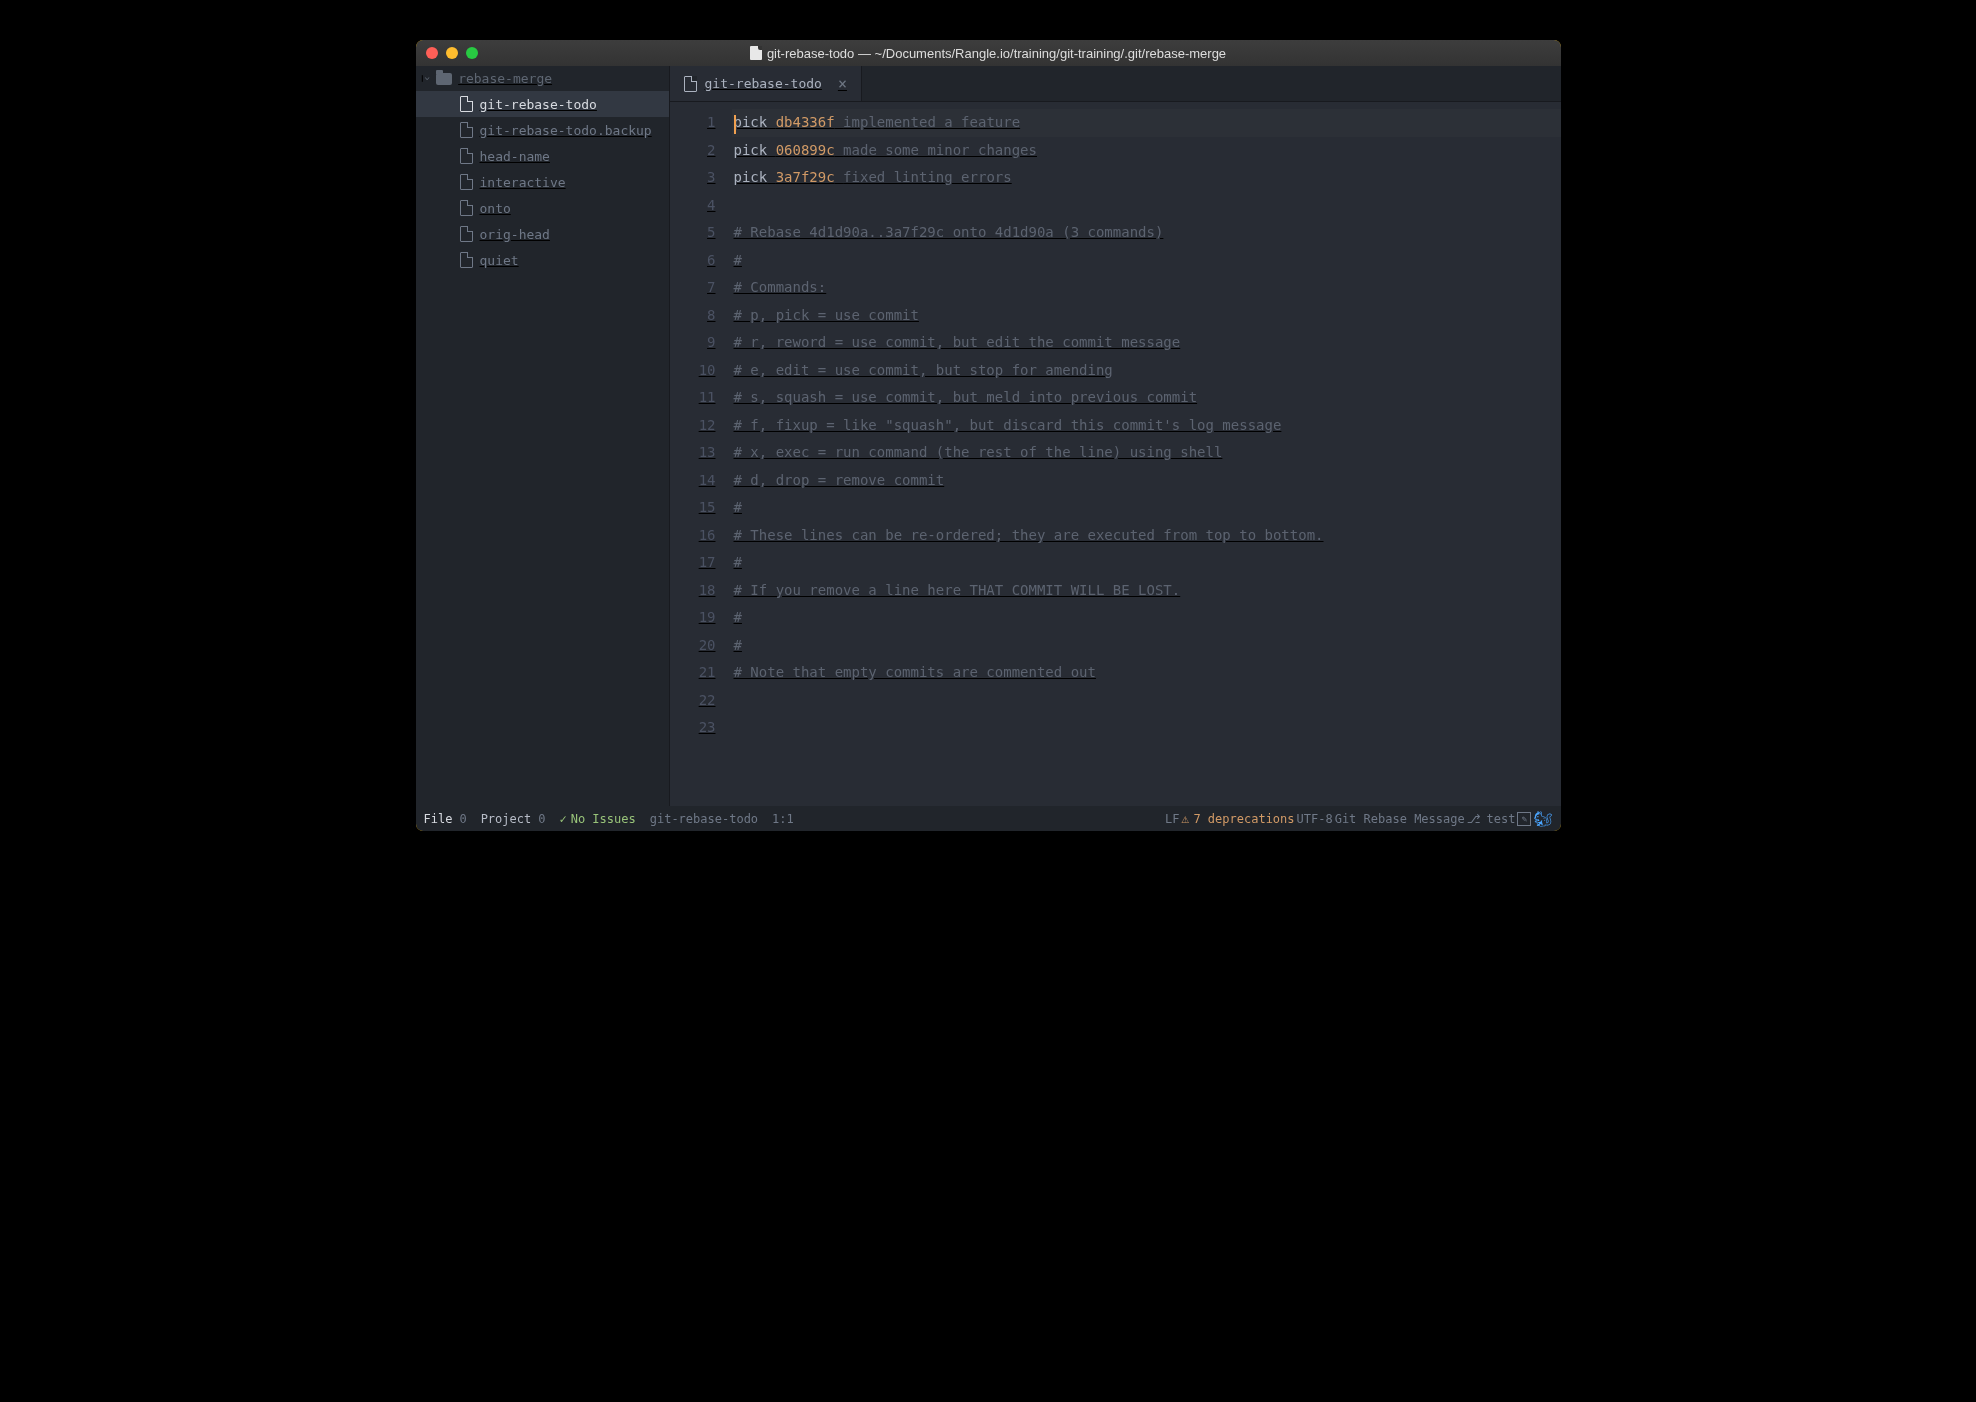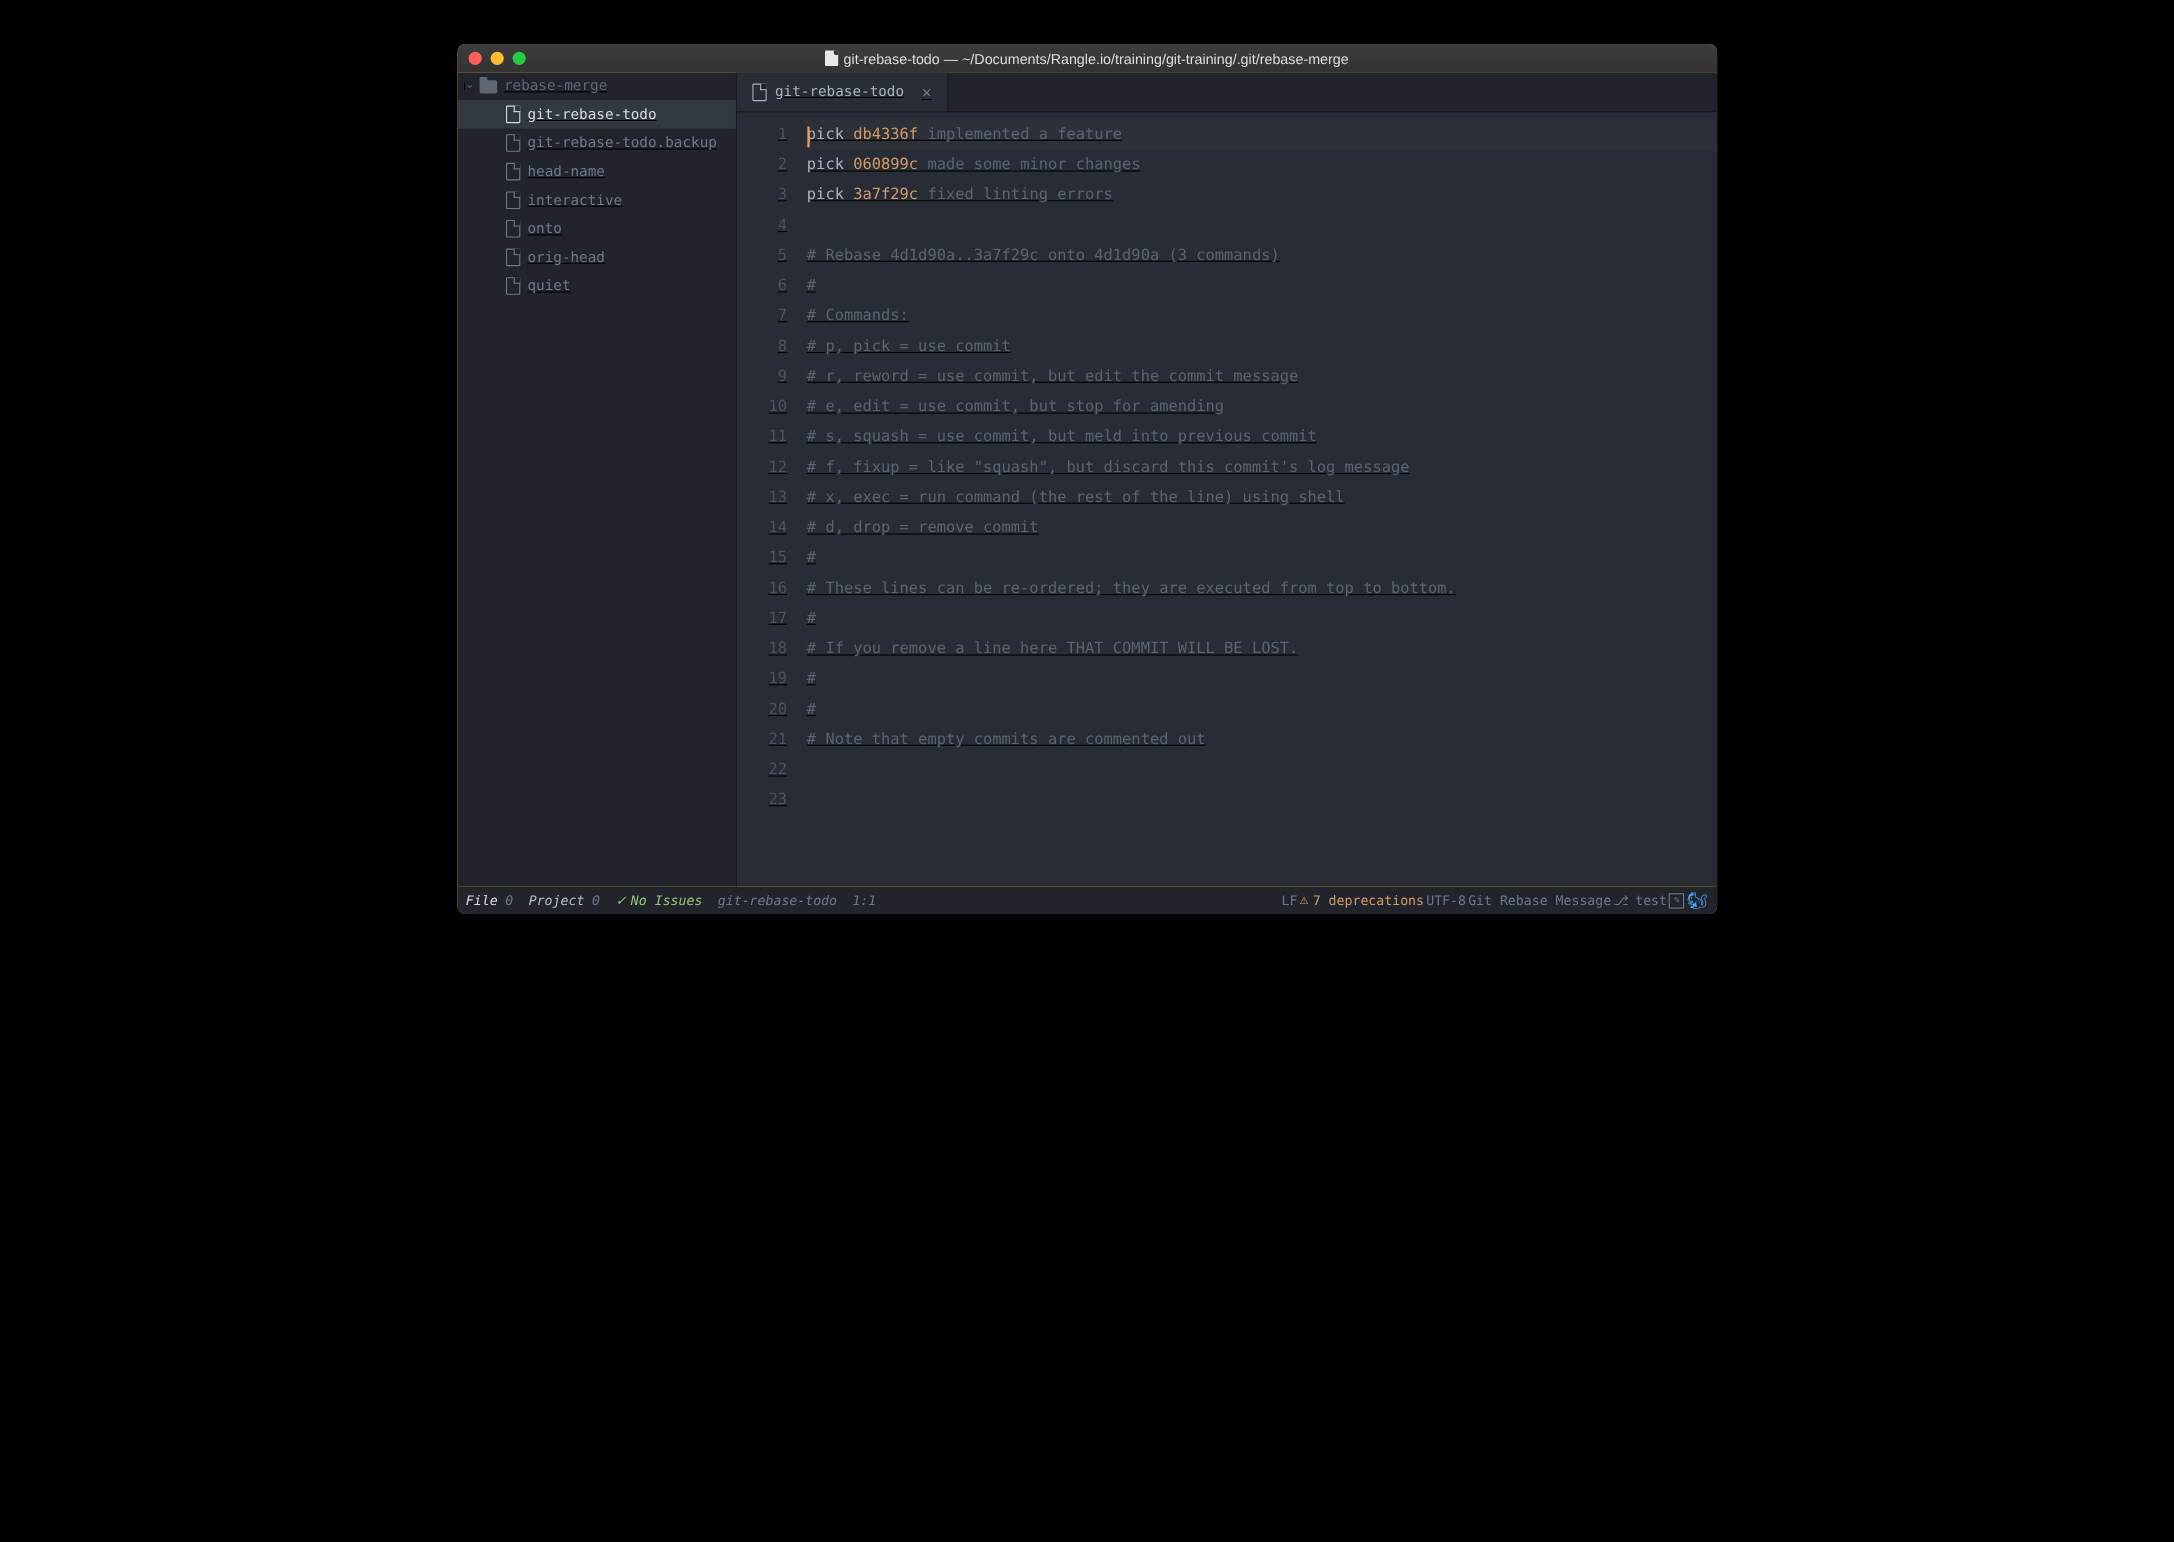--- a/index.html
+++ b/index.html
@@ -221,21 +221,20 @@
       font-family: "Menlo", "Consolas", monospace;
       font-size: 12px;
       color: #6f7887;
       padding: 0 8px;
       gap: 14px;
     }
     .status-left {
       display: flex;
       align-items: flex-start;
       gap: 14px;
-      font-style: italic;
     }
     .status-right {
       margin-left: auto;
       display: flex;
       gap: 2px;
     }
     .status-item { display: inline-flex; align-items: center; gap: 4px; }
     .no-issues { color: #98c379; }
     .no-issues::before { content: '✓'; }
     .warn { color: #d19a66; }

